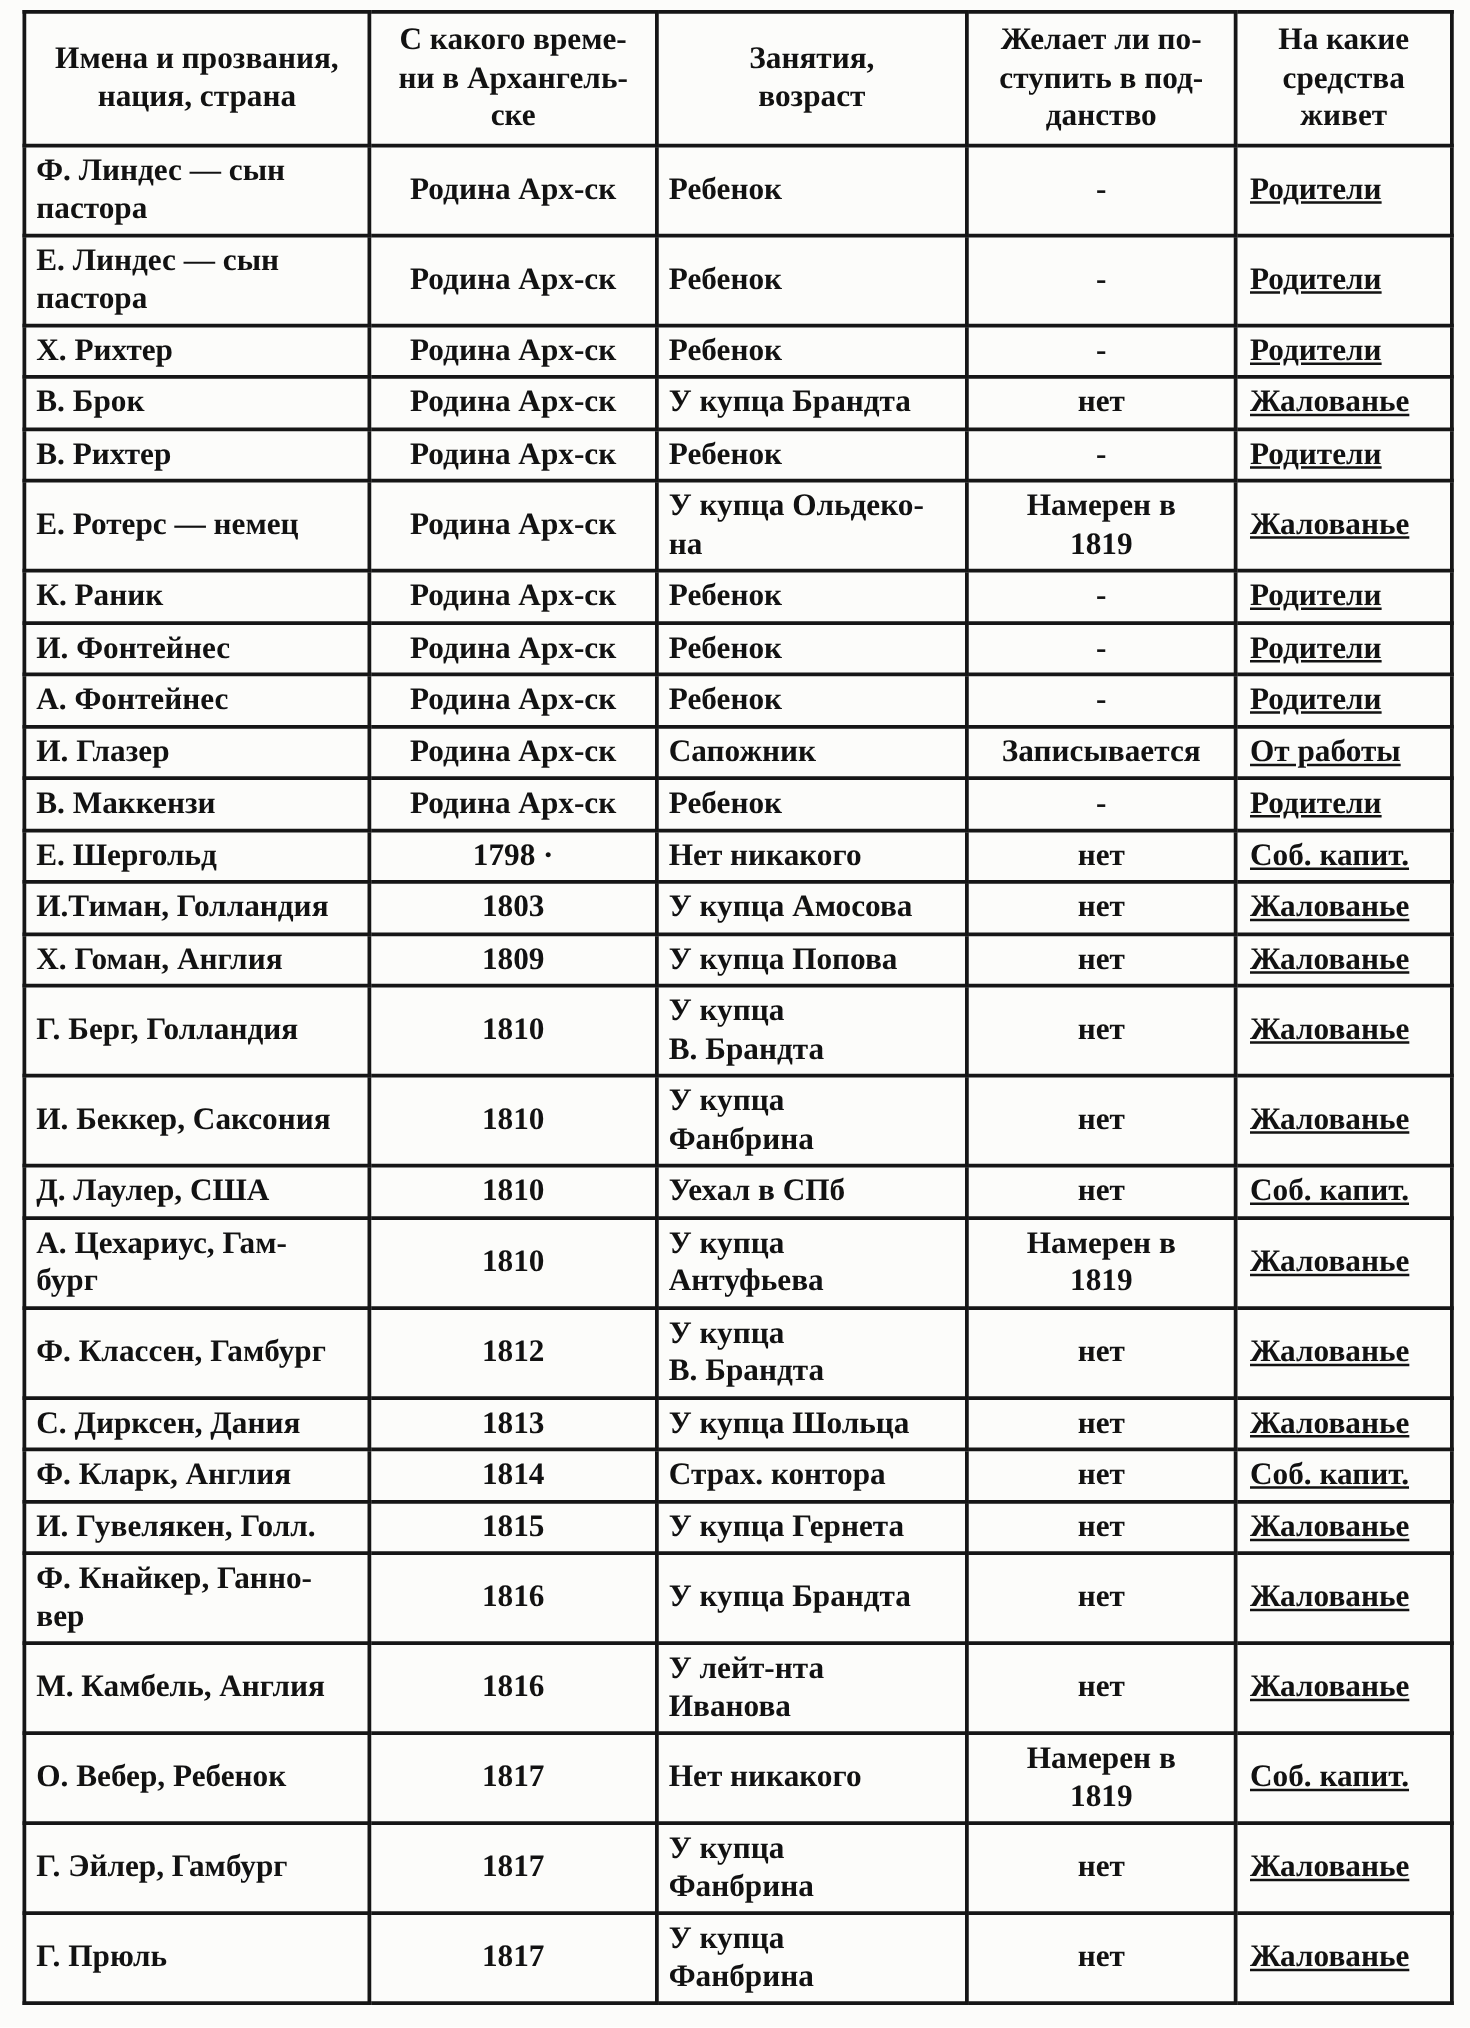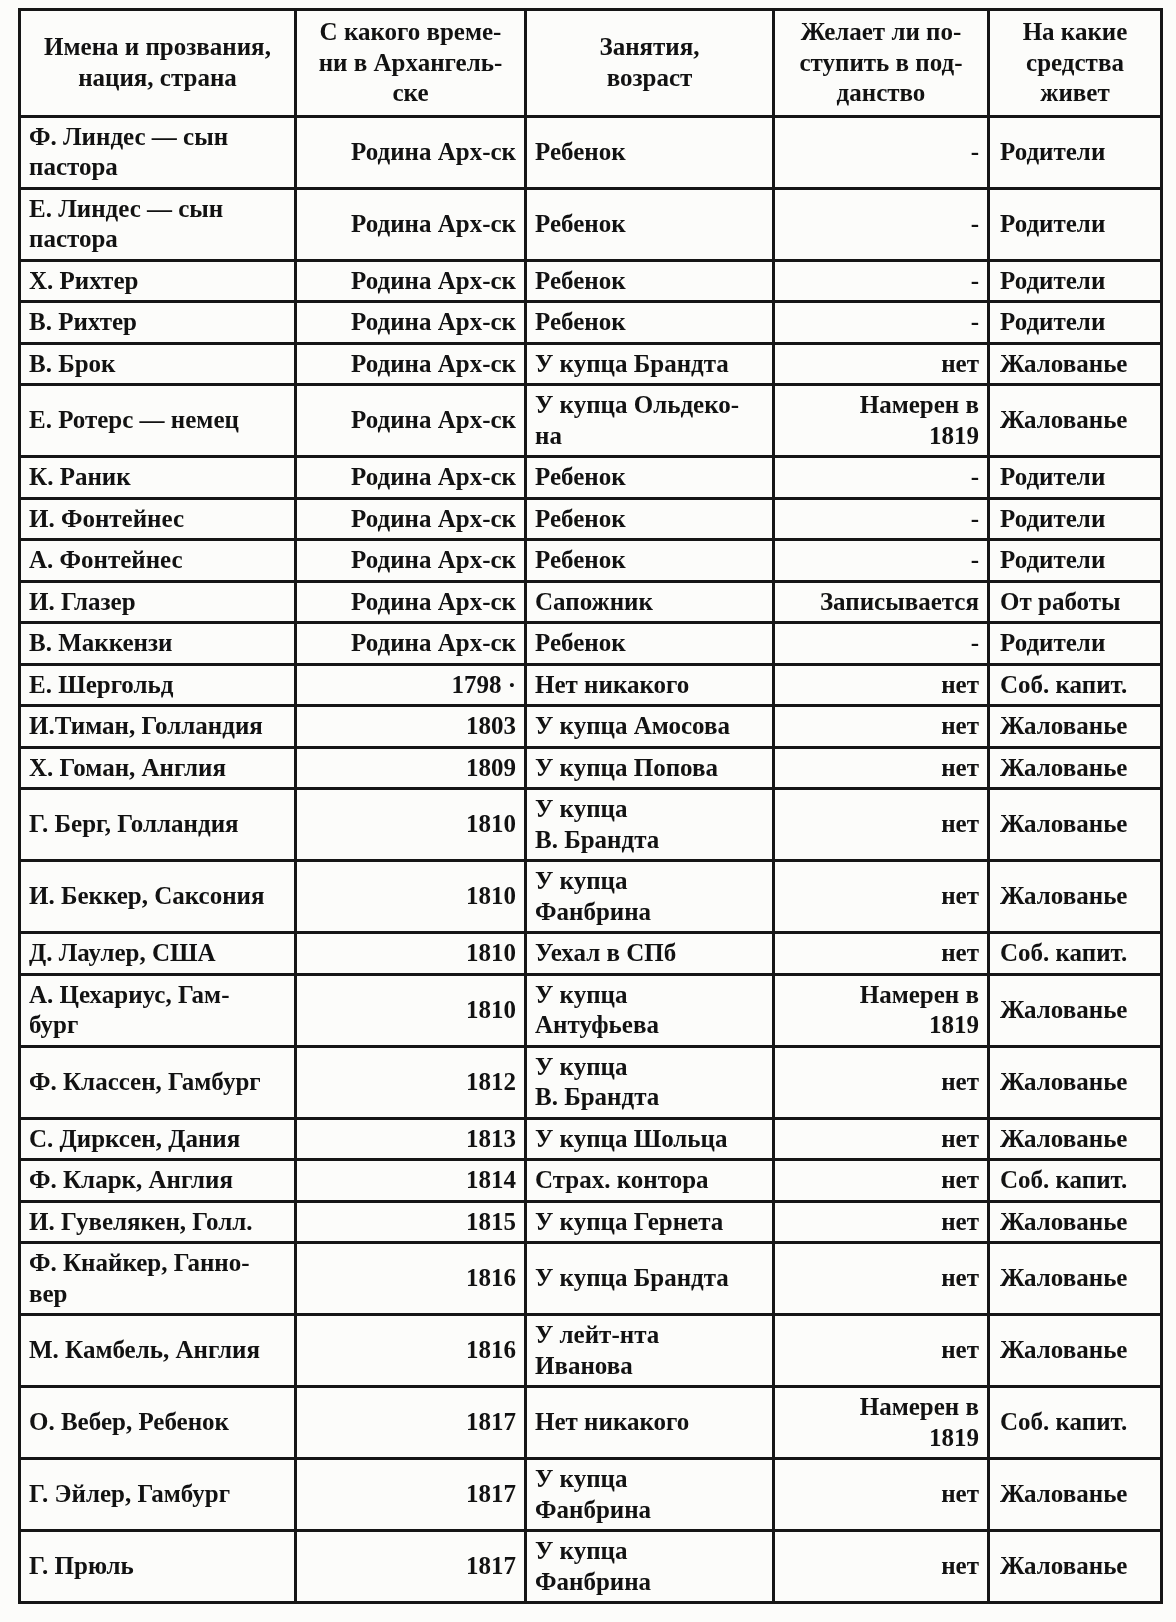--- a/index.html
+++ b/index.html
@@ -36,22 +36,22 @@
     line-height: 1.22;
     padding: 4px 8px;
     overflow: hidden;
   }
   th {
     text-align: center;
     font-weight: 600;
     padding: 6px 6px;
   }
   td.c1, td.c3, td.c5 { text-align: left; }
-  td.c2, td.c4 { text-align: right; margin-top: 28px; }
-  td.c5 { padding-left: 10px; }
+  td.c2, td.c4 { text-align: center; margin-top: 28px; }
+  td.c5 { padding-left: 10px; text-decoration: underline; }
 </style>
 </head>
 <body>
 
 <div class="page">
   <table class="register">
     <colgroup>
       <col class="c1">
         <col class="c2">
         <col class="c3">
@@ -93,32 +93,32 @@
           <td class="c5">Родители</td>
         </tr>
         <tr>
           <td class="c1">Х. Рихтер</td>
           <td class="c2">Родина Арх-ск</td>
           <td class="c3">Ребенок</td>
           <td class="c4">-</td>
           <td class="c5">Родители</td>
         </tr>
         <tr>
+          <td class="c1">В. Брок</td>
+          <td class="c2">Родина Арх-ск</td>
+          <td class="c3">У купца Брандта</td>
+          <td class="c4">нет</td>
+          <td class="c5">Жалованье</td>
+        </tr>
+        <tr>
           <td class="c1">В. Рихтер</td>
           <td class="c2">Родина Арх-ск</td>
           <td class="c3">Ребенок</td>
           <td class="c4">-</td>
           <td class="c5">Родители</td>
-        </tr>
-        <tr>
-          <td class="c1">В. Брок</td>
-          <td class="c2">Родина Арх-ск</td>
-          <td class="c3">У купца Брандта</td>
-          <td class="c4">нет</td>
-          <td class="c5">Жалованье</td>
         </tr>
         <tr>
           <td class="c1">Е. Ротерс — немец</td>
           <td class="c2">Родина Арх-ск</td>
           <td class="c3">У купца Ольдеко-
 на</td>
           <td class="c4">Намерен в
 1819</td>
           <td class="c5">Жалованье</td>
         </tr>

